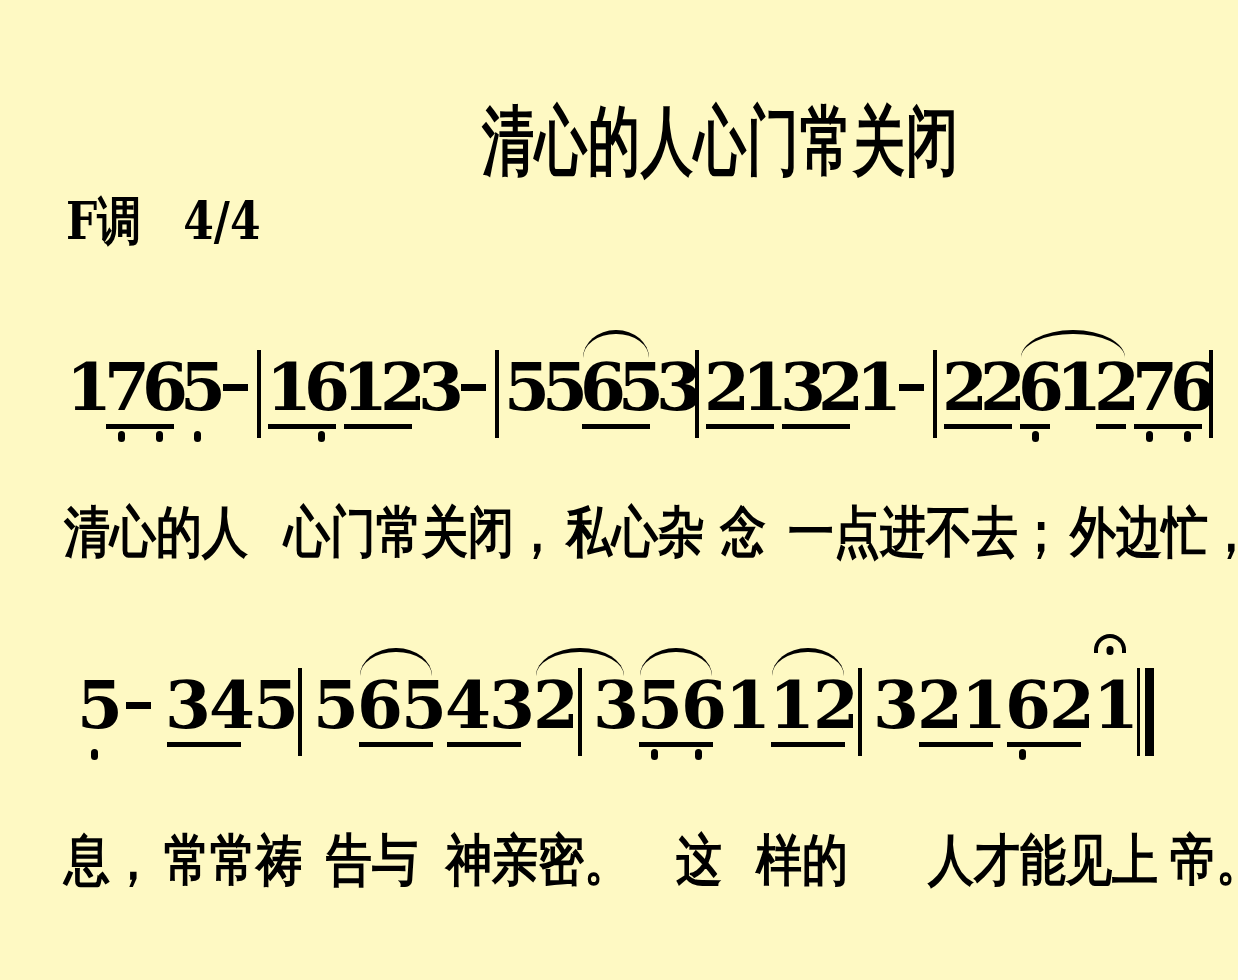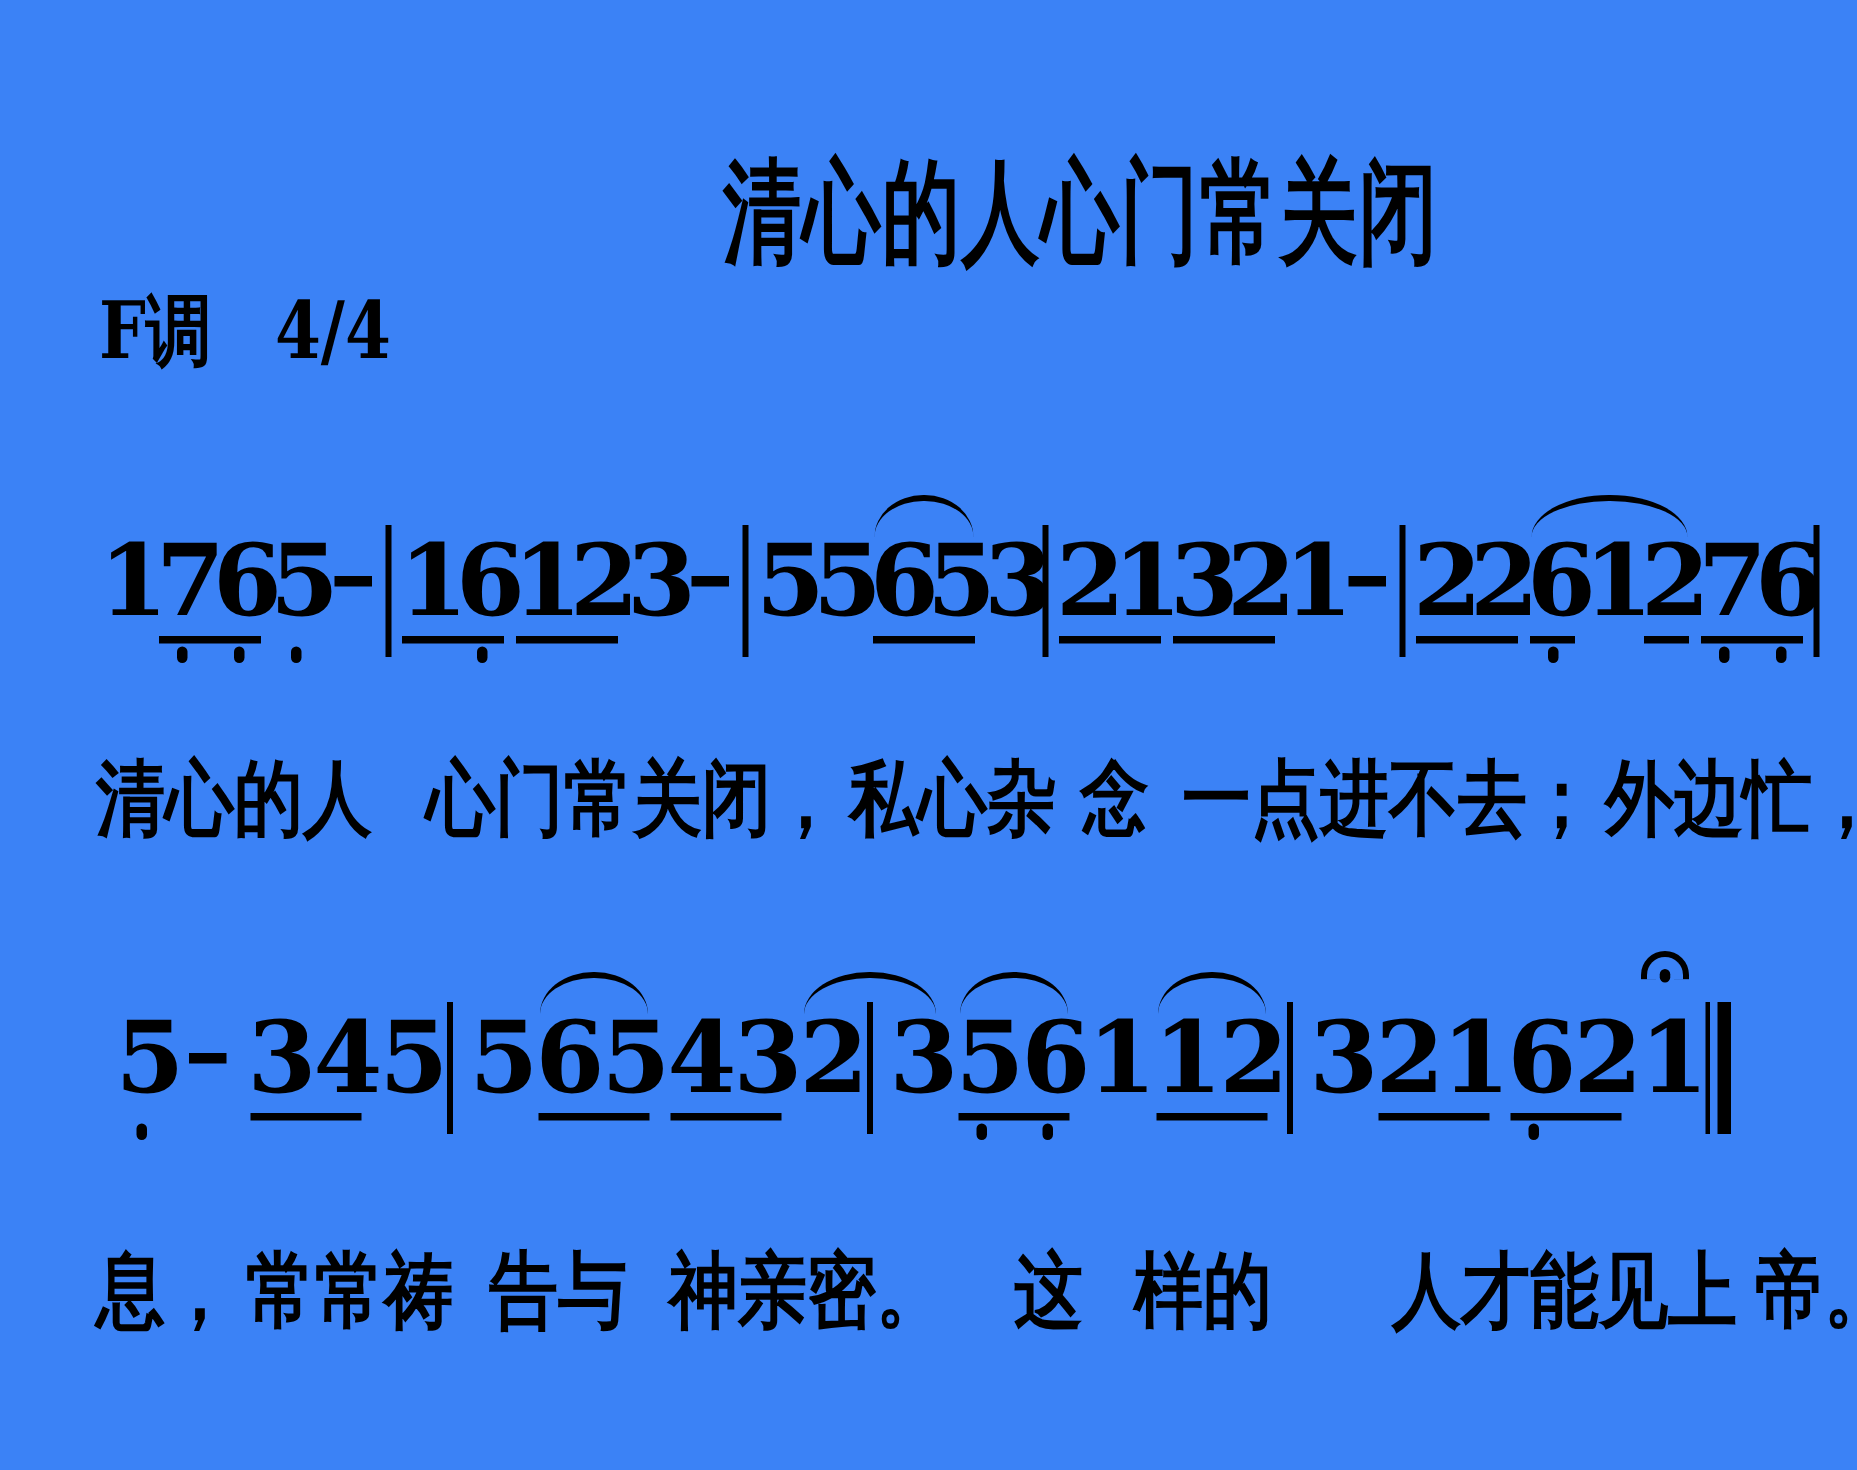--- a/index.html
+++ b/index.html
@@ -1,18 +1,18 @@
 <!DOCTYPE html>
 <html><head>
 <meta charset="utf-8">
 <style>
   html,body{margin:0;padding:0;background:#ffffff;}
   body{width:1238px;height:980px;position:relative;overflow:hidden;color:#000;
        font-family:"Liberation Serif",serif;}
-  .page{position:absolute;inset:0;background:#3b82f6;}
+  .page{position:absolute;inset:0;background:#fef9c3;}
 
   .title{position:absolute;left:482px;top:92px;margin:0;font-size:52px;font-weight:900;
          letter-spacing:1px;font-family:"DejaVu Sans","Liberation Sans",sans-serif;
          transform:scaleY(1.45);transform-origin:top left;white-space:nowrap;}
 
   .keysig{position:absolute;left:66px;top:186px;font-size:44px;font-weight:bold;
           font-family:"DejaVu Serif","Liberation Serif",serif;
           transform:scaleY(1.2);transform-origin:top left;white-space:nowrap;}
   .keysig .time{margin-left:42px;}
 

